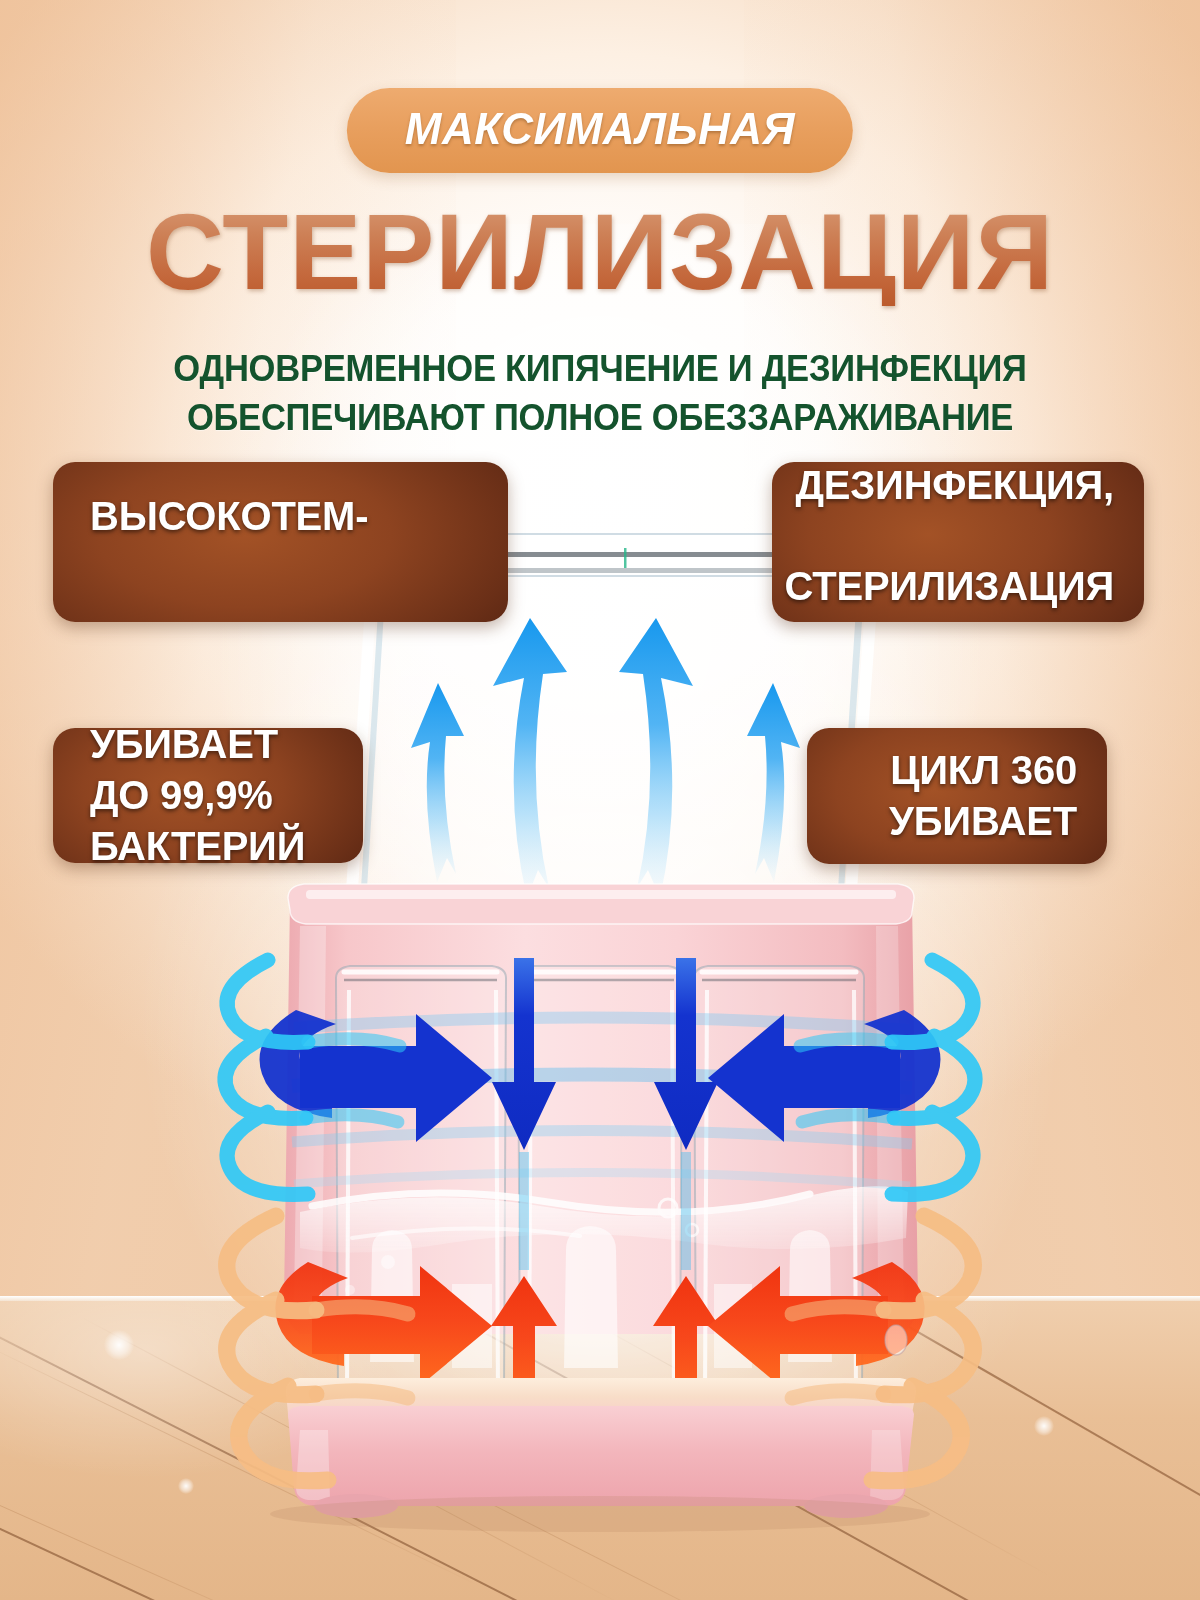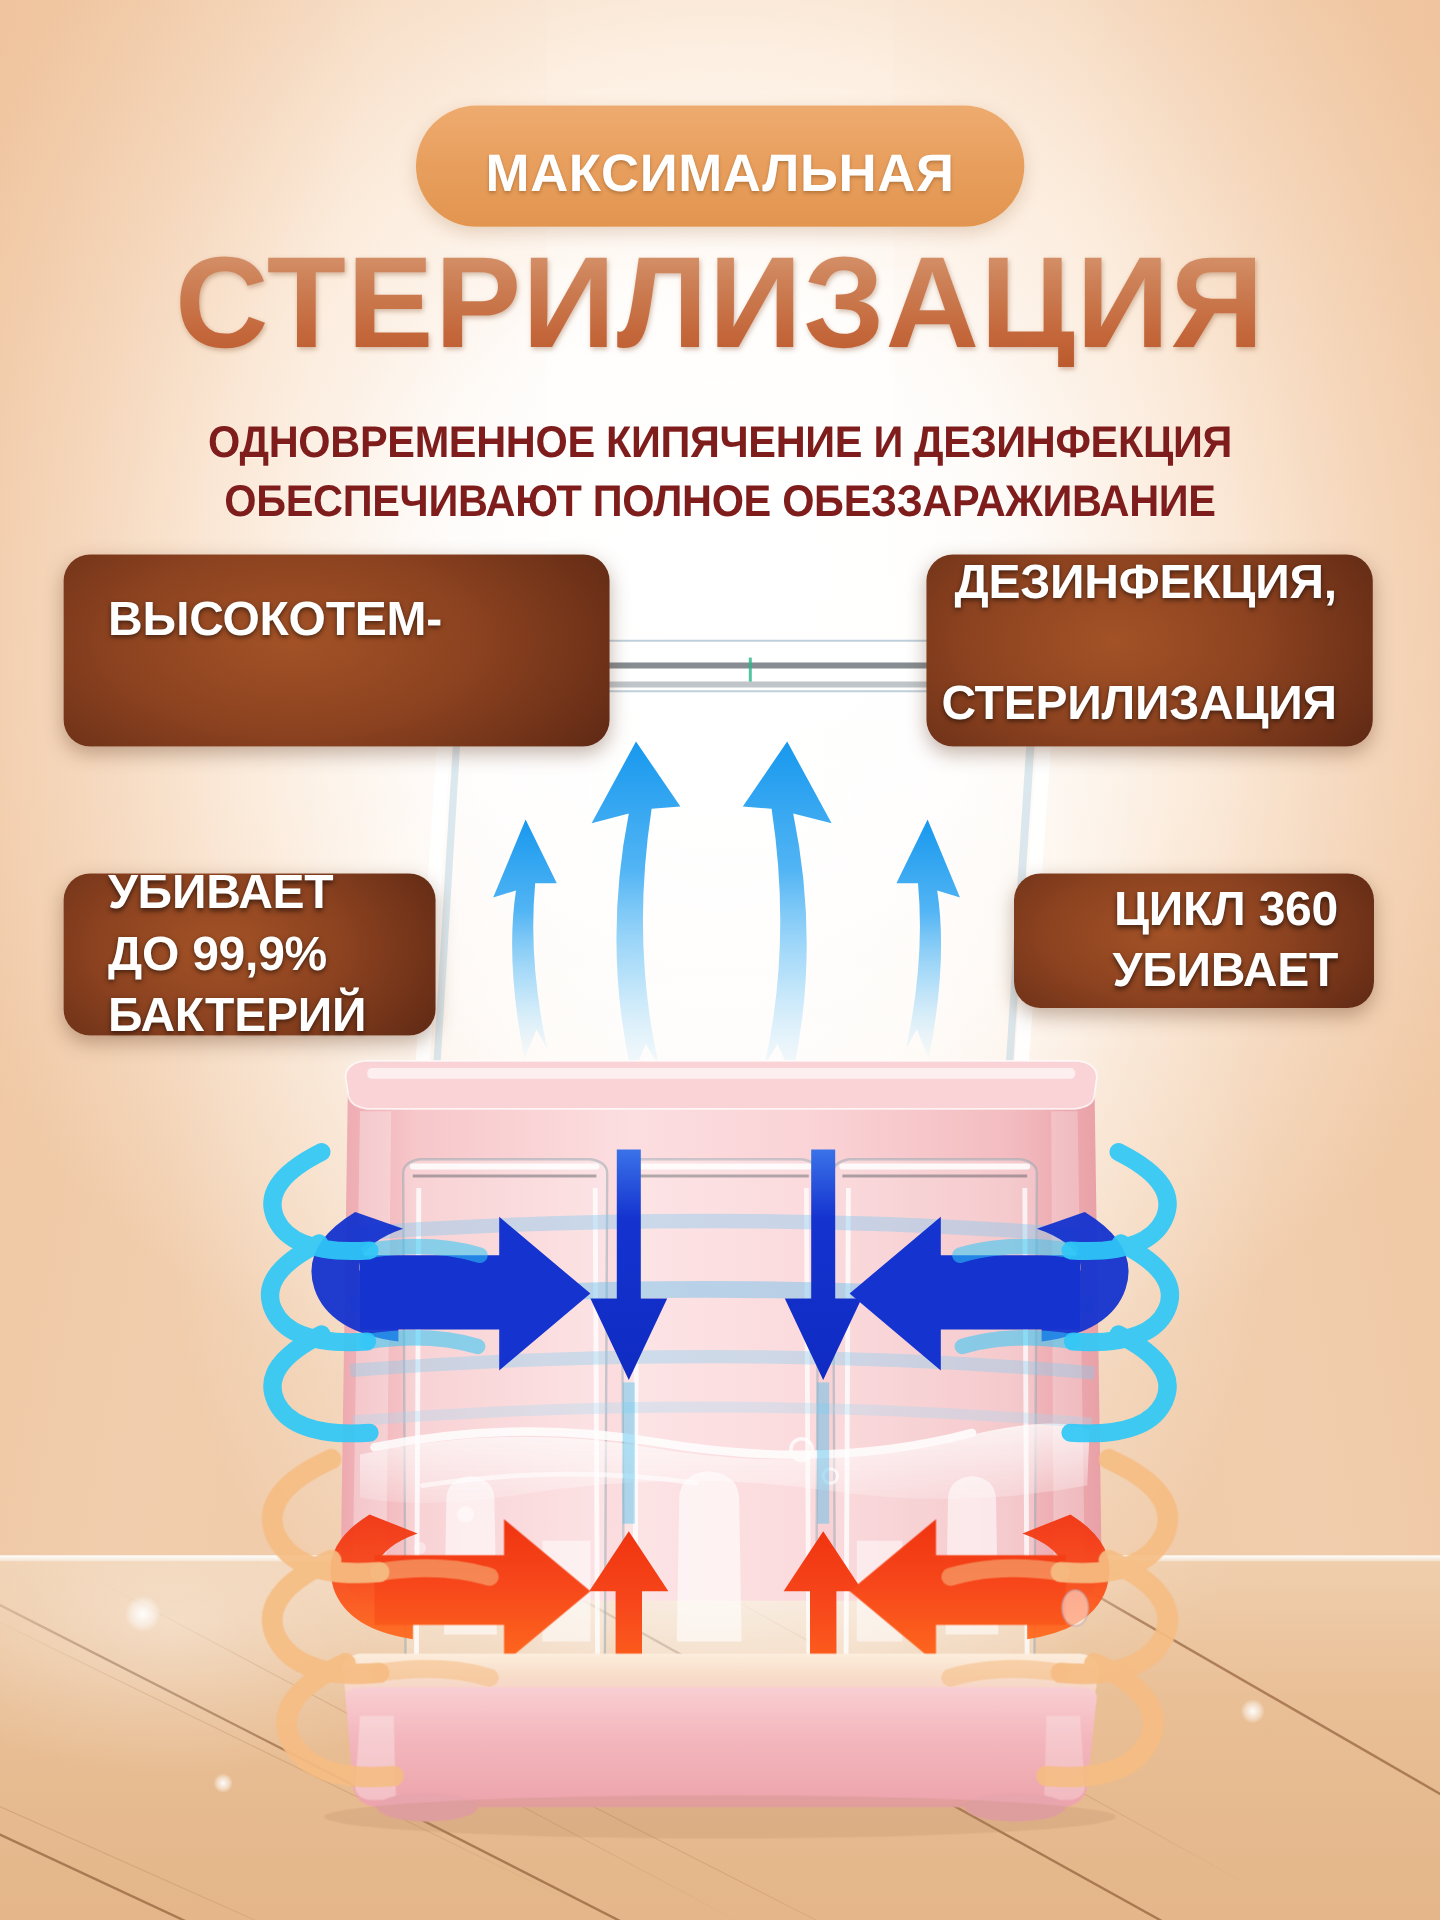--- a/index.html
+++ b/index.html
@@ -83,25 +83,26 @@
     background: radial-gradient(circle, rgba(255,255,255,0.95) 0%, rgba(255,255,255,0.45) 45%, rgba(255,255,255,0) 72%);
     pointer-events: none;
   }
 
   
   .badge-pill {
     position: absolute;
     left: 50%;
     transform: translateX(-50%);
     top: 88px;
-    padding: 32px 58px 19px;
+    padding: 16px 58px 19px;
     border-radius: 60px;
     background: linear-gradient(180deg, #eeab6f 0%, #e89f5e 48%, #e2954f 100%);
     box-shadow: 0 5px 14px rgba(150,96,45,0.24);
     white-space: nowrap;
+    font-style: italic;
   }
   .badge-pill span {
     font-size: 44px;
     font-weight: bold;
     letter-spacing: 0.5px;
     color: #ffffff;
     text-shadow: 0 2px 3px rgba(120,70,24,0.45);
   }
 
   .main-title {
@@ -120,21 +121,21 @@
     -webkit-text-fill-color: transparent;
     filter: drop-shadow(1px 2px 2px rgba(130,70,30,0.35));
     white-space: nowrap;
   }
 
   .subtitle {
     position: absolute;
     left: 0; right: 0;
     top: 344px;
     text-align: center;
-    color: #7f1d1d;
+    color: #14532d;
     font-weight: bold;
     font-size: 37px;
     line-height: 1.33;
     letter-spacing: -0.3px;
     text-shadow: 0 1px 1px rgba(255,255,255,0.5);
   }
   .subtitle div { transform: scaleX(0.935); }
 
   
   .feat {
@@ -158,21 +159,21 @@
     text-shadow: 0 2px 4px rgba(0,0,0,0.55);
   }
   .feat.left  { justify-content: flex-start; }
   .feat.right { justify-content: flex-end; }
   .feat.left p  { text-align: left; }
   .feat.right p { text-align: right; }
 
   #feat-steam     { left: 53px;  top: 462px;  width: 455px; height: 160px; padding: 0 26px 0 37px; }
   #feat-disinfect { left: 772px; top: 462px;  width: 372px; height: 160px; padding: 0 30px 12px 26px; }
   #feat-bacteria  { left: 53px;  top: 728px;  width: 310px; height: 135px; padding: 0 22px 0 37px; }
-  #feat-cycle     { left: 845px; top: 728px;  width: 300px; height: 112px; padding: 0 30px 0 22px; }
+  #feat-cycle     { left: 807px; top: 728px;  width: 300px; height: 136px; padding: 0 30px 0 22px; }
 
   
   #product {
     position: absolute;
     left: 0; right: 0; top: 0; bottom: 0;
     z-index: 20;
     pointer-events: none;
   }
   #product svg { display: block; width: 1200px; height: 1600px; }
 </style>

